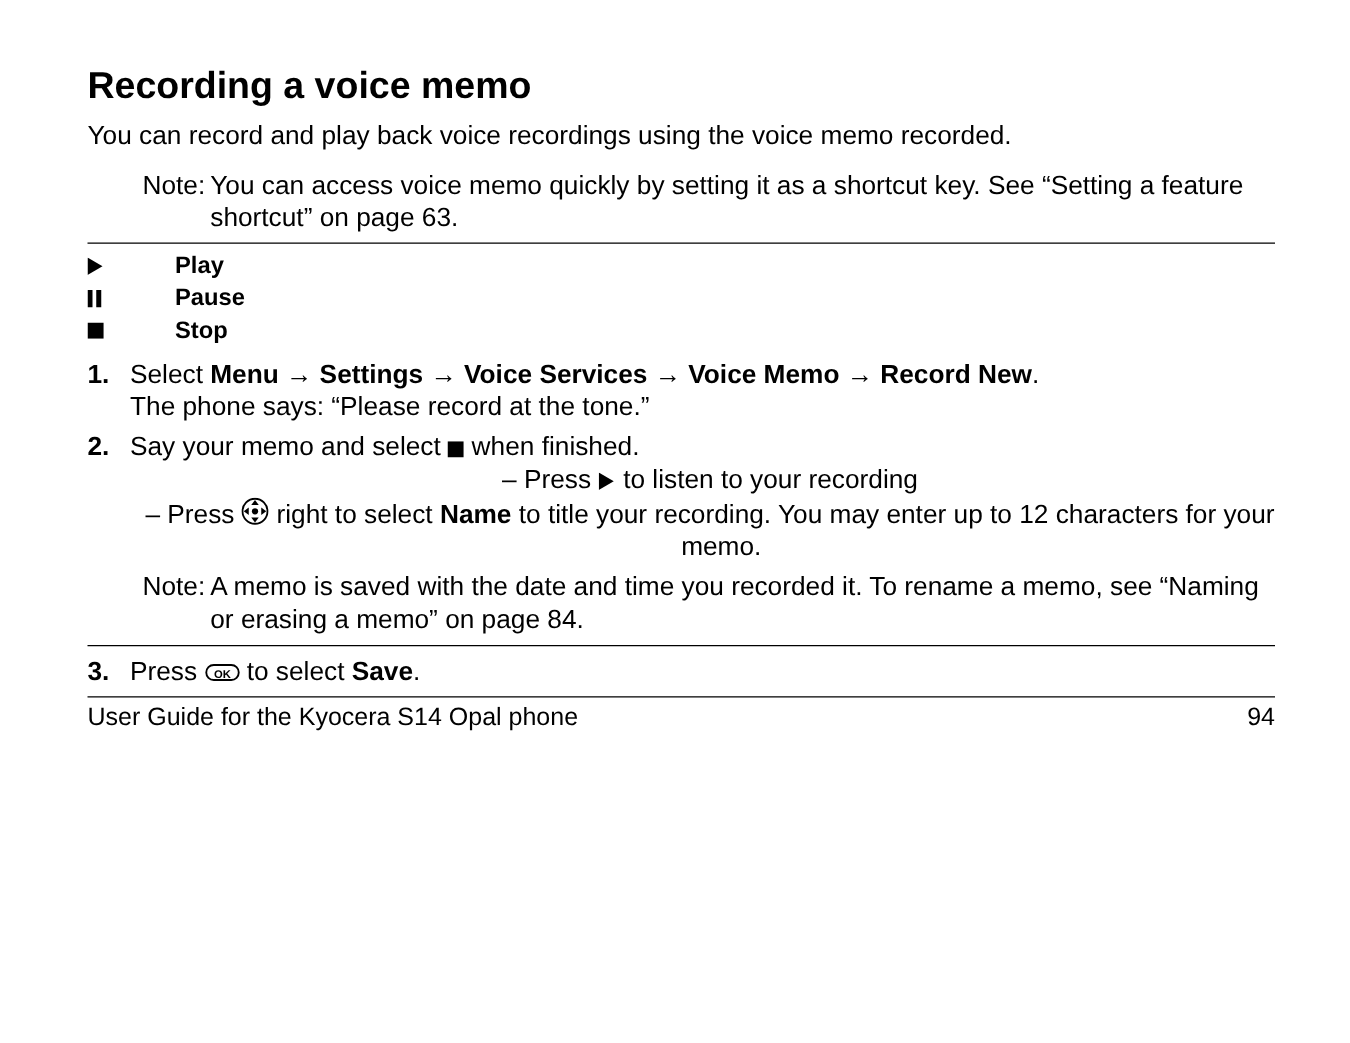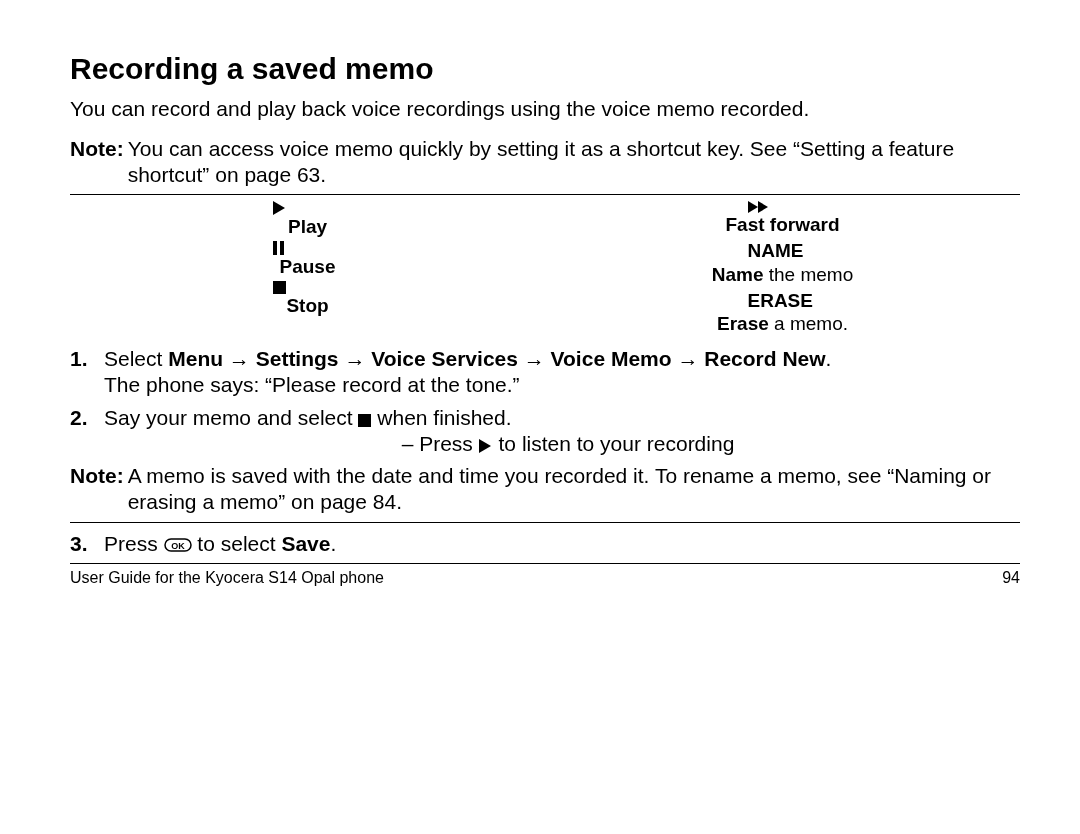--- a/index.html
+++ b/index.html
@@ -16,44 +16,44 @@
     font-size: 30px;
     font-weight: bold;
     margin: 0 0 8px 0;
   }
   .intro { margin-bottom: 14px; }
   .note-block {
     display: flex;
     margin-bottom: 6px;
   }
   .note-label {
-    font-weight: bold;
+    font-weight: normal;
     flex: 0 0 auto;
     margin-right: 4px;
+    margin-left: 44px;
   }
   .note-body { flex: 1; }
   hr {
     border: none;
     border-top: 1px solid #000;
     margin: 4px 0;
   }
   .icon-table {
     display: flex;
     margin: 4px 0 6px 0;
     font-size: 19px;
   }
   .icon-col {
     flex: 1;
   }
   .icon-row {
     display: flex;
     align-items: center;
     margin: 2px 0;
     white-space: nowrap;
-    flex-direction: column;
   }
   .icon-cell {
     width: 70px;
     display: inline-flex;
     align-items: center;
     font-weight: bold;
   }
   .label-bold { font-weight: bold; }
   ol.steps {
     list-style: none;
@@ -72,21 +72,21 @@
   ol.steps > li .body { flex: 1; }
   .sub {
     margin-left: 12px;
     text-indent: -18px;
     padding-left: 18px;
     text-align: center;
   }
   .footer {
     display: flex;
     justify-content: space-between;
-    font-size: 16px;
+    font-size: 20px;
     margin-top: 4px;
   }
   svg.icon { vertical-align: -2px; }
 </style>
 </head>
 <body>
 
 <svg width="0" height="0" style="position:absolute">
   <defs>
     <g id="i-play">
@@ -115,21 +115,21 @@
       <polygon points="2,11 6,8 6,14"></polygon>
       <polygon points="20,11 16,8 16,14"></polygon>
     </g>
     <g id="i-ok">
       <rect x="1" y="2" width="26" height="12" rx="6" ry="6" fill="none" stroke="#000" stroke-width="1.5"></rect>
       <text x="14" y="12" text-anchor="middle" font-size="9" font-family="Arial" font-weight="bold">OK</text>
     </g>
   </defs>
 </svg>
 
-<h1>Recording a saved memo</h1>
+<h1>Recording a voice memo</h1>
 <div class="intro">You can record and play back voice recordings using the voice memo recorded.</div>
 
 <div class="note-block">
   <span class="note-label">Note:</span>
   <span class="note-body">You can access voice memo quickly by setting it as a shortcut key. See “Setting a feature shortcut” on page 63.</span>
 </div>
 
 <hr>
 
 <div class="icon-table">
@@ -152,38 +152,20 @@
     </div>
     <div class="icon-row">
       <span class="icon-cell">
           <svg class="icon" width="13" height="13">
             <use href="#i-stop"></use>
           </svg>
         </span>
       <span class="label-bold">Stop</span>
     </div>
   </div>
-  <div class="icon-col">
-    <div class="icon-row">
-      <span class="icon-cell">
-          <svg class="icon" width="20" height="12">
-            <use href="#i-ff"></use>
-          </svg>
-        </span>
-      <span class="label-bold">Fast forward</span>
-    </div>
-    <div class="icon-row">
-      <span class="icon-cell label-bold">NAME</span>
-      <span><b>Name</b><span> the memo</span></span>
-    </div>
-    <div class="icon-row">
-      <span class="icon-cell label-bold">ERASE</span>
-      <span><b>Erase</b><span> a memo.</span></span>
-    </div>
-  </div>
 </div>
 
 <ol class="steps">
   <li>
     <span class="num">1.</span>
     <span class="body">
       <span>Select </span><b>Menu → Settings → Voice Services → Voice Memo → Record New</b><span>.</span><br>
       <span>The phone says: “Please record at the tone.”</span>
     </span>
   </li>
@@ -191,20 +173,25 @@
     <span class="num">2.</span>
     <span class="body">
       <span>Say your memo and select </span><svg class="icon" width="13" height="13">
           <use href="#i-stop"></use>
         </svg><span> when finished.</span>
       <div class="sub">
         <span>–   Press </span><svg class="icon" width="14" height="14">
             <use href="#i-play"></use>
           </svg><span> to listen to your recording</span>
       </div>
+      <div class="sub">
+        <span>–   Press </span><svg class="icon" width="22" height="22">
+            <use href="#i-nav"></use>
+          </svg><span> right to select </span><b>Name</b><span> to title your recording. You may enter up to 12 characters for your memo.</span>
+      </div>
     </span>
   </li>
 </ol>
 
 <div class="note-block">
   <span class="note-label">Note:</span>
   <span class="note-body">A memo is saved with the date and time you recorded it. To rename a memo, see “Naming or erasing a memo” on page 84.</span>
 </div>
 
 <hr>

